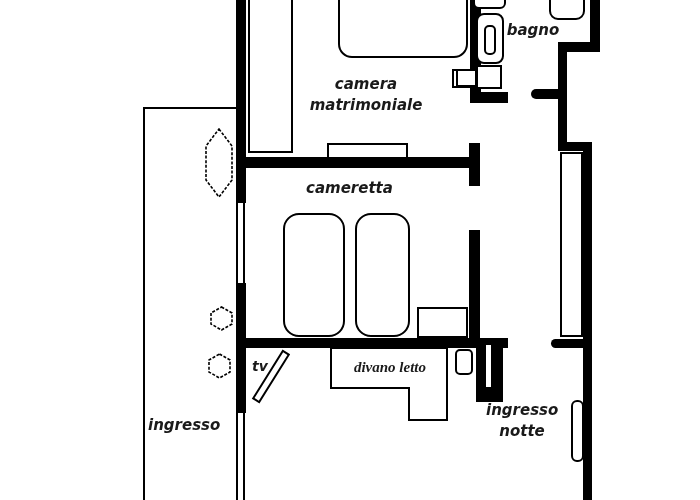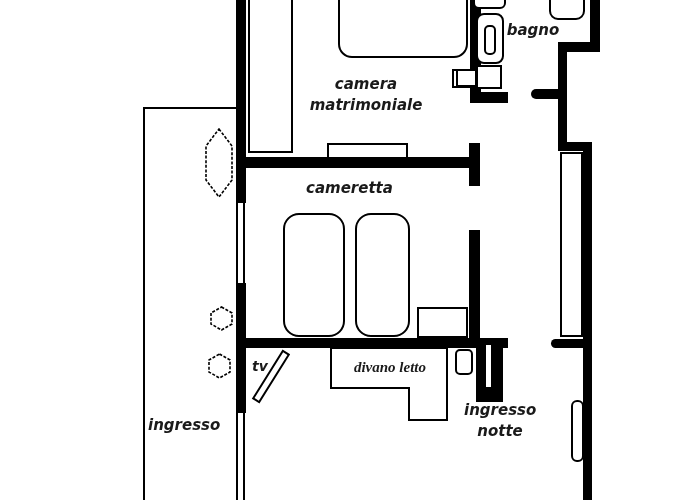--- a/index.html
+++ b/index.html
@@ -82,15 +82,15 @@
   <svg class="svgshape" style="left:208px;top:353px;" width="23" height="26" viewBox="0 0 23 26">
     <polygon points="11.5,1 22,7 22,19 11.5,25 1,19 1,7" fill="#ffffff" stroke="#000000" stroke-width="1.6" stroke-dasharray="3,1.6"></polygon>
   </svg>
 
   <div class="lbl" style="left:505px;top:20px;width:56px;">bagno</div>
   <div class="lbl" style="left:308px;top:74px;width:116px;">camera matrimoniale</div>
   <div class="lbl" style="left:306px;top:178px;width:86px;">cameretta</div>
   <div class="lbl" style="left:246px;top:356px;width:28px;font-size:14px;">tv</div>
   <div class="lbl" style="left:340px;top:357px;width:100px;font-family:Liberation Serif, serif;">divano letto</div>
   <div class="lbl" style="left:148px;top:415px;width:72px;">ingresso</div>
-  <div class="lbl" style="left:464px;top:400px;width:72px;">ingresso notte</div>
+  <div class="lbl" style="left:486px;top:400px;width:72px;">ingresso notte</div>
 
 </div>
 
 </body></html>

